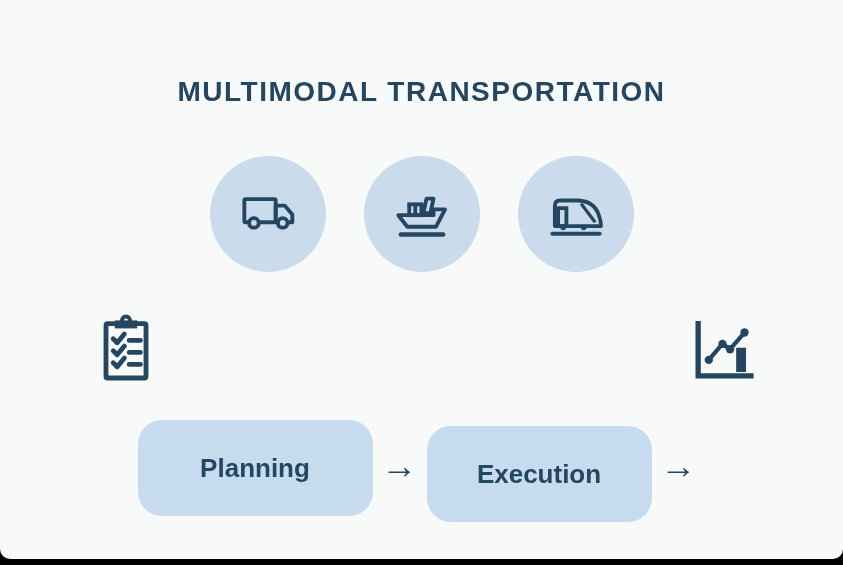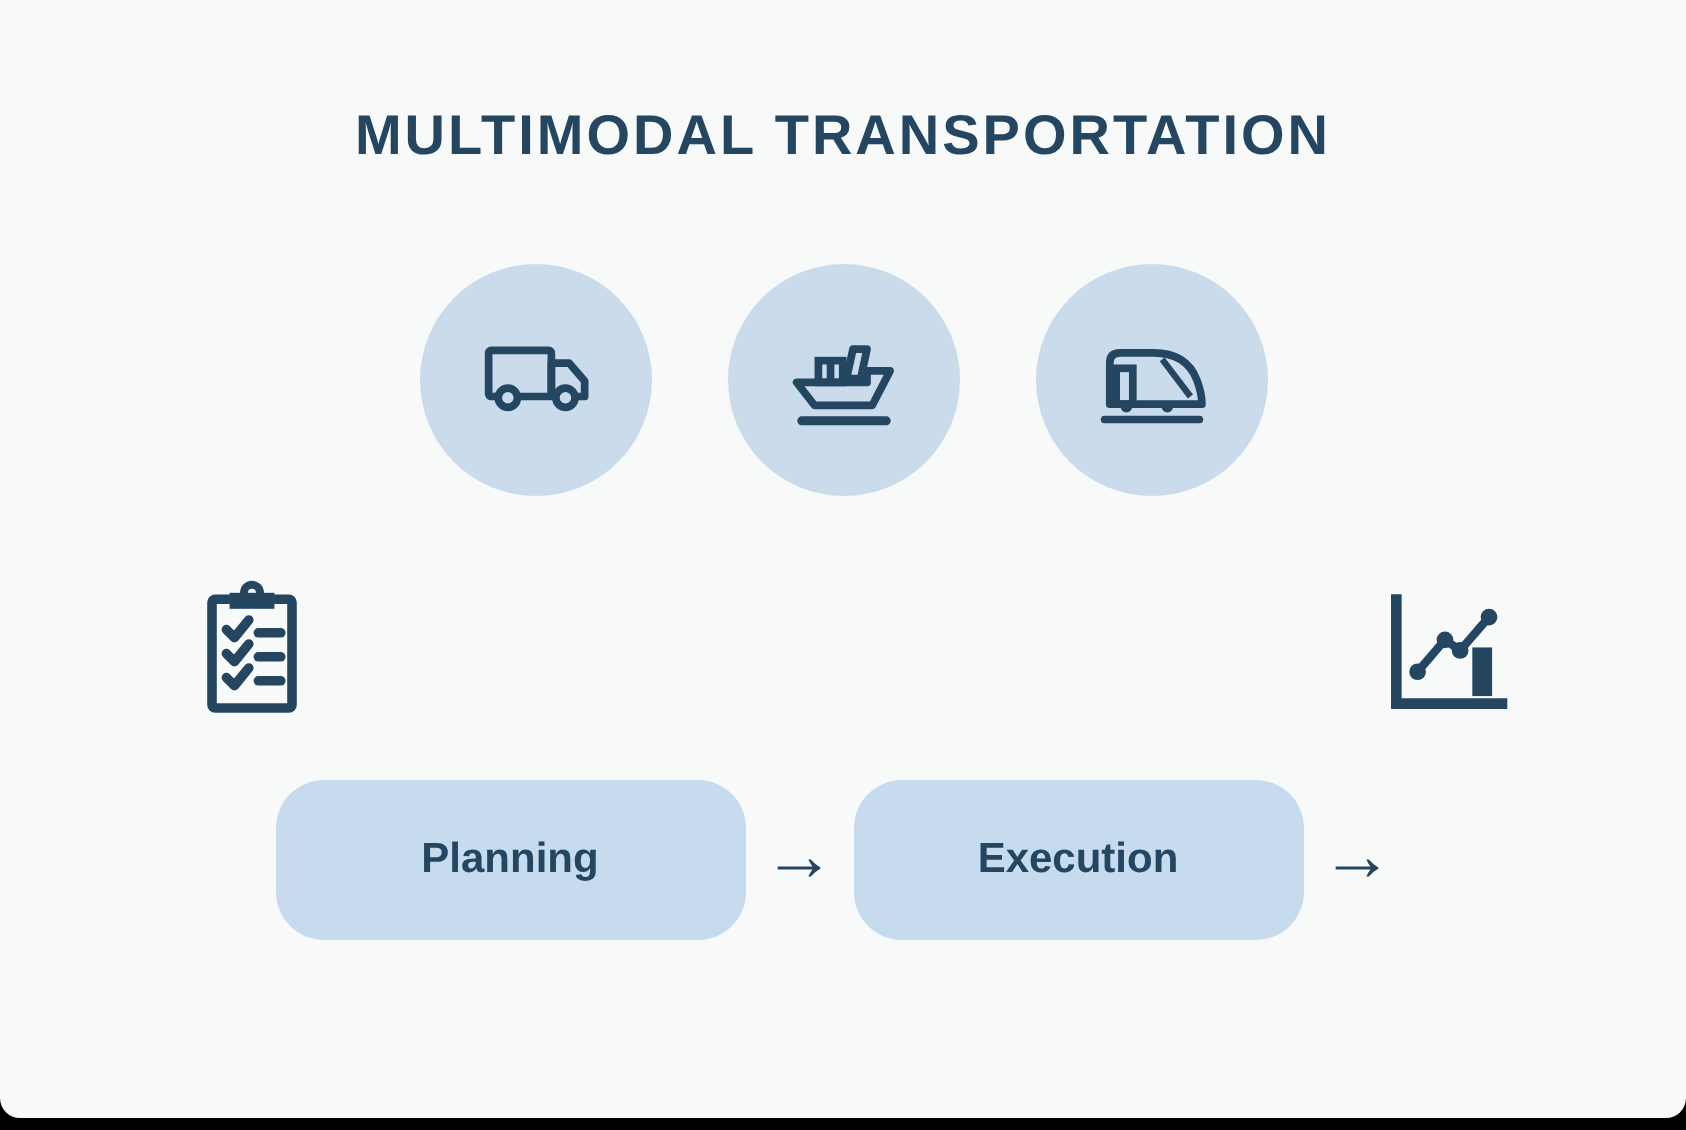--- a/index.html
+++ b/index.html
@@ -16,21 +16,21 @@
     font-family:"Liberation Sans", sans-serif;
   }
   .canvas{
     position:absolute;top:0;left:0;
     width:843px;height:559px;
     background:var(--background);
     border-radius:0 0 10px 10px;
     overflow:hidden;
   }
   .title{
-    margin-top:52px;
+    margin-top:76px;
     text-align:center;
     font-size:28px;
     font-weight:bold;
     letter-spacing:1.5px;
     color:var(--dark_navy);
   }
   .circles-row{
     margin-top:48px;
     display:flex;
     justify-content:center;
@@ -54,30 +54,30 @@
     color:var(--dark_navy);
   }
   .side-row svg{width:80px;height:80px;}
   .flow-row{
     margin-top:20px;
     display:flex;
     justify-content:center;
     align-items:center;
   }
   .pill{
-    height:80px;
+    height:96px;
     background:var(--pill_bg);
     border-radius:24px;
     display:flex;align-items:center;justify-content:center;
     color:var(--dark_navy);
-    font-size:21px;
+    font-size:26px;
     font-weight:bold;
   }
   .pill.w1{width:235px;}
-  .pill.w2{width:225px;}
+  .pill.w2{width:225px;margin-top:12px;}
   .pill.w3{width:218px;}
   .flow-arrow{
     color:var(--dark_navy);
     font-size:36px;
     font-weight:bold;
     margin:0 9px;
     line-height:1;
     padding-bottom:4px;
   }
   .stroke-icon{fill:none;stroke:currentColor;stroke-width:6;}

